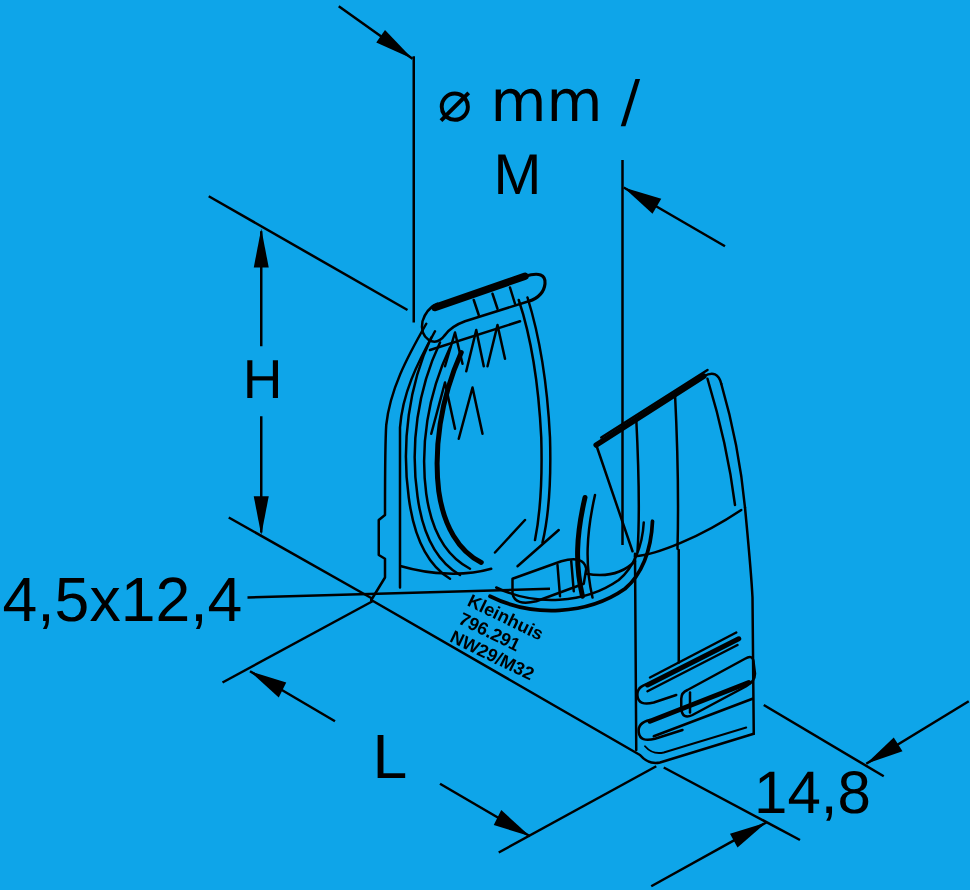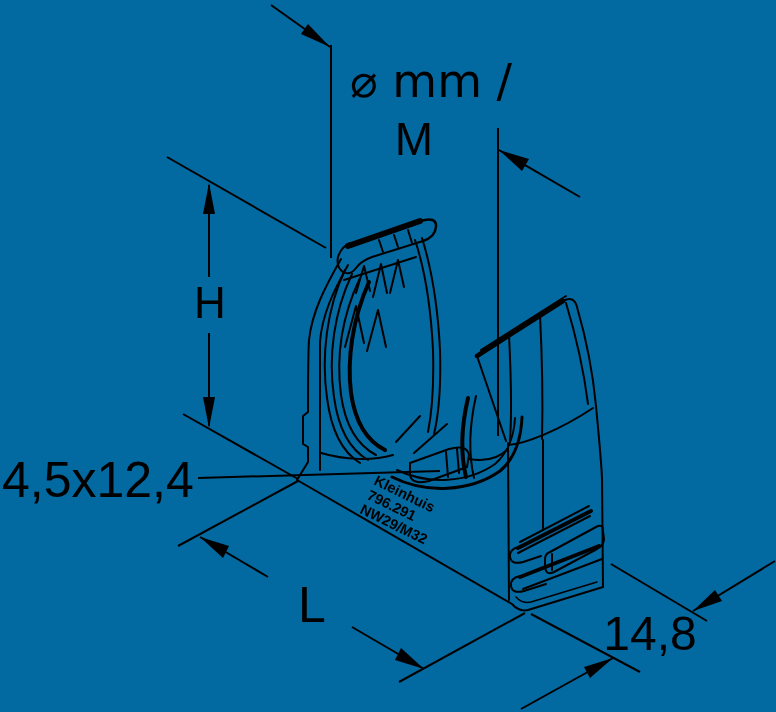--- a/index.html
+++ b/index.html
@@ -1,19 +1,19 @@
 <!DOCTYPE html>
 <html><head>
 <meta charset="utf-8">
 <style>
   html,body{margin:0;padding:0;background:#ffffff;}
   .canvas{
     position:relative;
     width:776px;height:712px;
-    background:#0369a1;
+    background:#0ea5e9;
     font-family:"Liberation Sans","DejaVu Sans",sans-serif;
     overflow:hidden;
   }
   svg{display:block;}
   .dim-text{
     fill:#000000;
     font-family:"Liberation Sans","DejaVu Sans",sans-serif;
   }
   .dia-text{
     fill:#000000;

